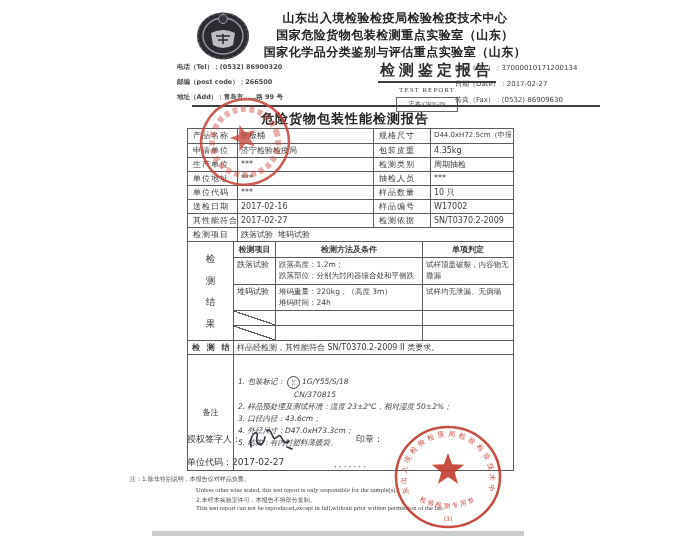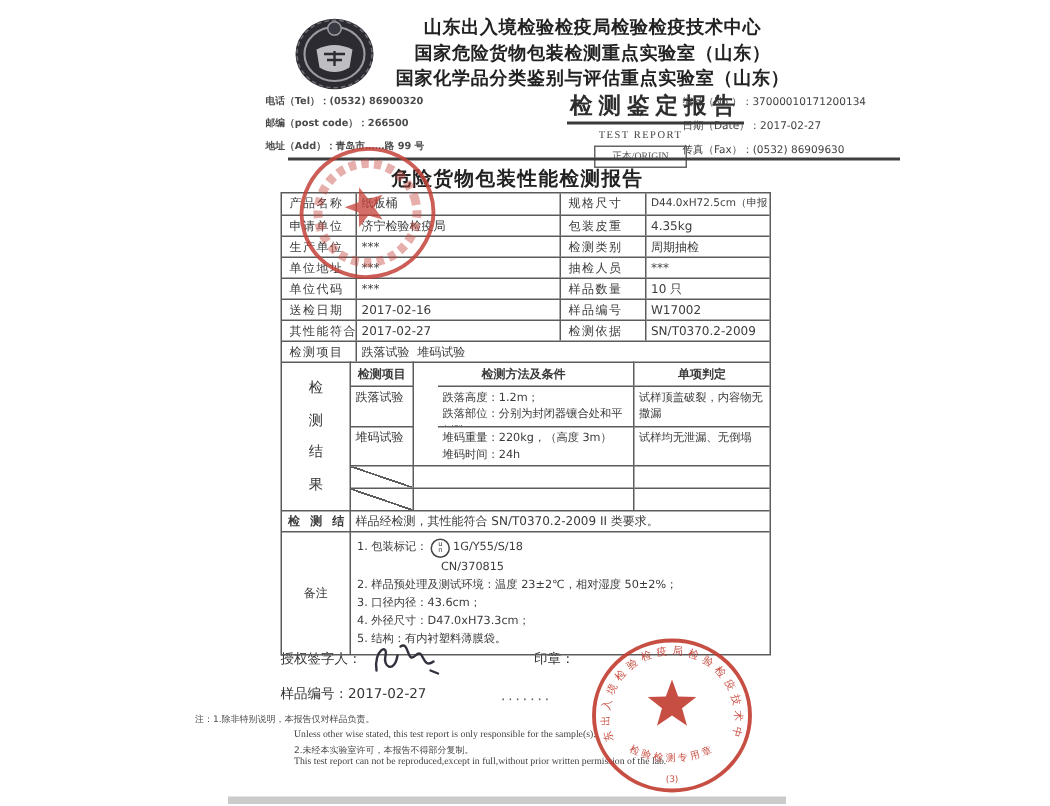--- a/index.html
+++ b/index.html
@@ -32,27 +32,27 @@
   .c{border-top:1px solid #5c5c5c;border-right:1px solid #5c5c5c;padding:1px 3px;overflow:hidden;
      white-space:nowrap;font-size:8px;line-height:11px;color:#3b3b3b;}
   .c.no-t{border-top:none;}
   .c.no-r{border-right:none;}
   .c.lab{padding-left:5px;letter-spacing:1px;}
   .c.small{font-size:7px;}
   .span3{grid-column:2 / -1;}
   .side{grid-column:1;grid-row:1 / span 6;display:flex;flex-direction:column;align-items:center;
         justify-content:space-around;padding:6px 0;font-size:9.5px;color:#333;}
   .hdr{font-weight:bold;display:flex;align-items:center;justify-content:center;}
-  .mcell{white-space:normal;line-height:11px;font-size:7.5px;margin-left:16px;}
+  .mcell{white-space:normal;line-height:11px;font-size:7.5px;}
   .jcell{white-space:normal;line-height:11px;font-size:7.5px;}
   .diag{background-image:linear-gradient(to top right,transparent calc(50% - .6px),
          #5c5c5c calc(50% - .6px),#5c5c5c calc(50% + .6px),transparent calc(50% + .6px));}
   .conc-lab{letter-spacing:2px;font-weight:600;display:flex;align-items:center;padding-left:4px;}
   .notes-lab{display:flex;align-items:center;justify-content:center;font-size:8px;}
-  .notes-body{padding:3px 4px;font-size:7.5px;line-height:10px;white-space:normal;}
+  .notes-body{padding:20px 4px;font-size:7.5px;line-height:10px;white-space:normal;font-style:italic;}
   .notes-body .nl{margin-bottom:2px;white-space:nowrap;}
   .un-sym{display:inline-flex;flex-direction:column;align-items:center;justify-content:center;
           width:11px;height:11px;border:1px solid #444;border-radius:50%;vertical-align:middle;
           font-size:4.5px;line-height:4px;color:#333;margin:0 2px;position:relative;top:1px;}
   .ind1{margin-left:56px;}
   .ind2{margin-left:62px;}
   
   .signer{left:187px;top:433px;font-size:9px;color:#333;}
   .issue{left:187px;top:456px;font-size:9px;color:#333;}
   .seal-label{left:356px;top:433px;font-size:9px;color:#333;}
@@ -206,21 +206,21 @@
       <div class="nl">5. 结构：有内衬塑料薄膜袋。</div>
     </div>
   </div>
 </div>
 
 <div class="abs signer">授权签字人：</div>
 <svg class="abs sig" width="56" height="34" viewBox="0 0 56 34">
   <path d="M8 24 C 6 10, 16 6, 14 14 C 12 22, 20 26, 22 14 M 24 8 C 30 4, 28 20, 34 14 C 40 8, 38 24, 46 18 M 44 24 l 5 2" fill="none" stroke="#32323e" stroke-width="1.6" stroke-linecap="round"></path>
 </svg>
 <div class="abs issue">
-  <span>样品编号：</span><span>2017-02-27</span>
+  <span>单位代码：</span><span>2017-02-27</span>
 </div>
 <div class="abs seal-label">印章：</div>
 <div class="abs dots">·······</div>
 
 <svg class="abs stamp-br" width="112" height="110" viewBox="0 0 112 110">
   <defs>
     <path id="ringPath" d="M 16 69 A 42 42 0 1 1 96 69" fill="none"></path>
     <path id="arcPath" d="M 28 79 Q 56 92 84 79" fill="none"></path>
   </defs>
   <ellipse cx="56" cy="55" rx="52" ry="50" fill="none" stroke="#c23b2e" stroke-width="2.6"></ellipse>

